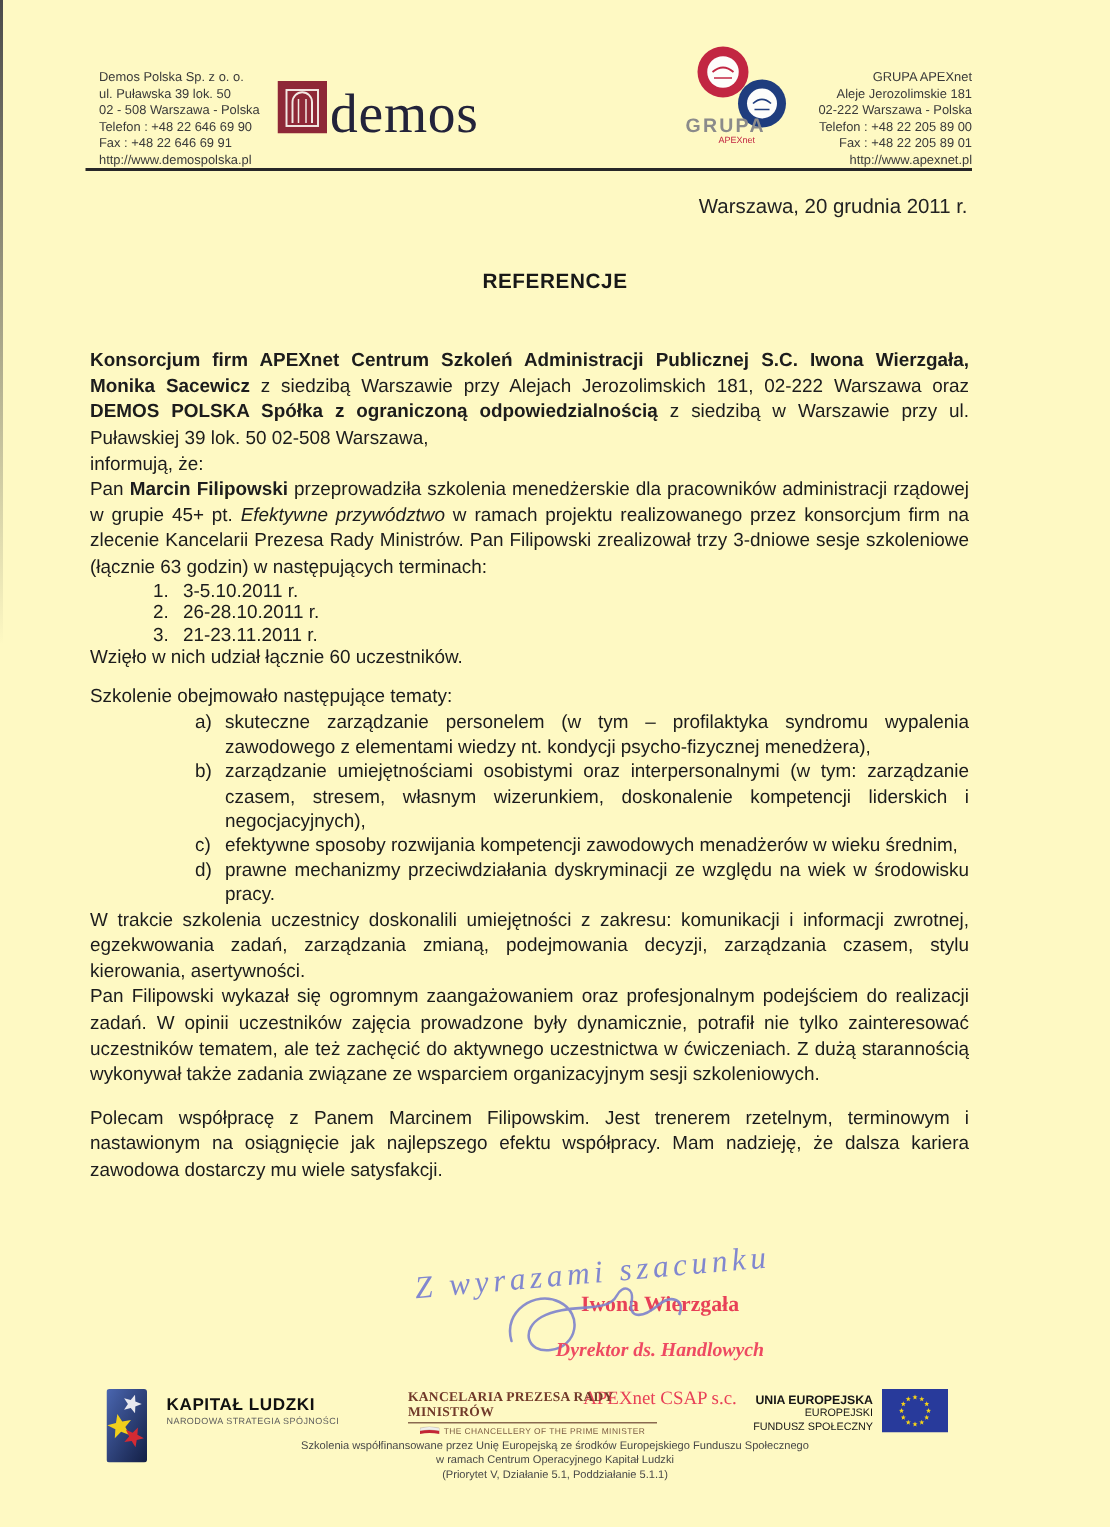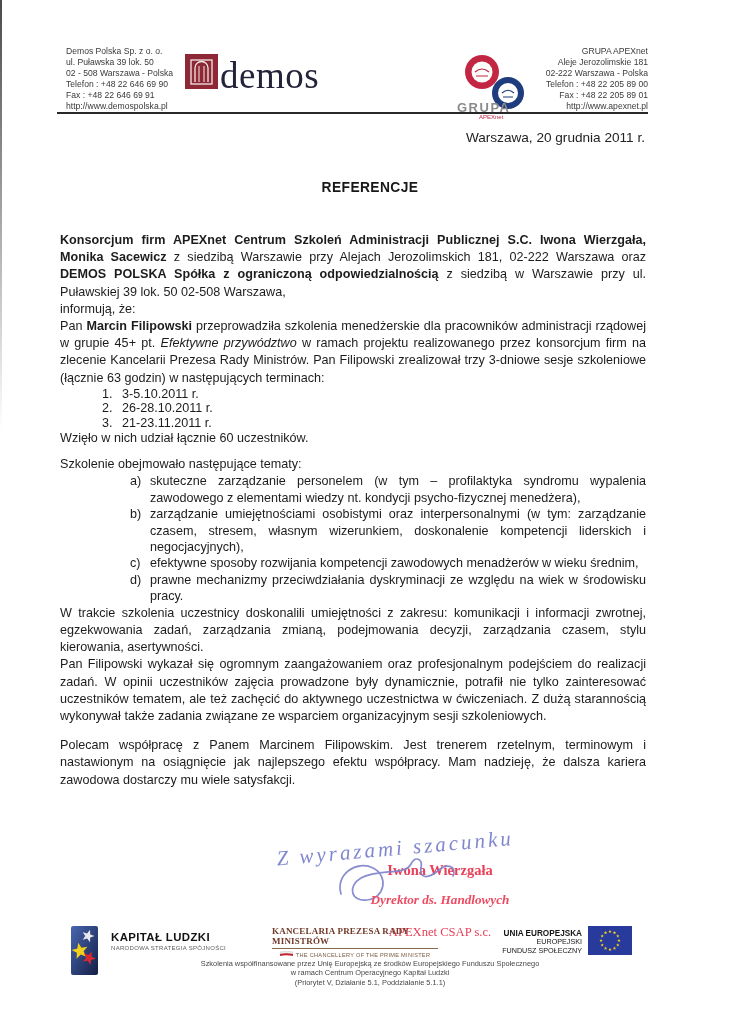--- a/index.html
+++ b/index.html
@@ -1,29 +1,29 @@
 <!DOCTYPE html>
 <html><head>
 <meta charset="utf-8">
 <style>
   html,body{margin:0;padding:0;background:#d9d9d6;}
-  .page{position:relative;width:740px;height:1018px;background:#ffffff;
+  .page{position:relative;width:740px;height:1018px;background:#fef9c3;
         font-family:"Liberation Sans",sans-serif;color:#1e1e1e;overflow:hidden;
         box-shadow:0 0 6px rgba(0,0,0,.3);}
   .scan-edge{position:absolute;left:0;top:0;width:2px;height:430px;
         background:linear-gradient(#4a4a4a,rgba(80,80,80,0));}
 
   
   .addr{position:absolute;top:46px;font-size:8.6px;line-height:10.9px;color:#3a3a3a;}
   .addr.left{left:66px;}
   .addr.right{right:92px;text-align:right;}
   .demos-logo{position:absolute;left:185px;top:54px;display:flex;align-items:flex-end;}
   .demos-word{font-family:"Liberation Serif",serif;font-size:37px;line-height:34px;
         color:#23233a;margin-left:2px;letter-spacing:.5px;}
-  .grupa-logo{position:absolute;left:455px;top:52px;}
+  .grupa-logo{position:absolute;left:455px;top:28px;}
   .divider{position:absolute;left:57px;right:92px;top:112px;height:2px;background:#282828;}
 
   .date-line{position:absolute;top:130px;right:95px;font-size:13.6px;color:#222;}
   .doc-title{position:absolute;top:180px;left:0;width:100%;text-align:center;
         font-weight:bold;font-size:13.8px;letter-spacing:.4px;color:#181818;}
 
   
   .content{position:absolute;left:60px;top:232px;width:586px;font-size:12.6px;
         line-height:17.2px;text-align:justify;color:#1c1c1c;}
   .content .plain{text-align:left;}

